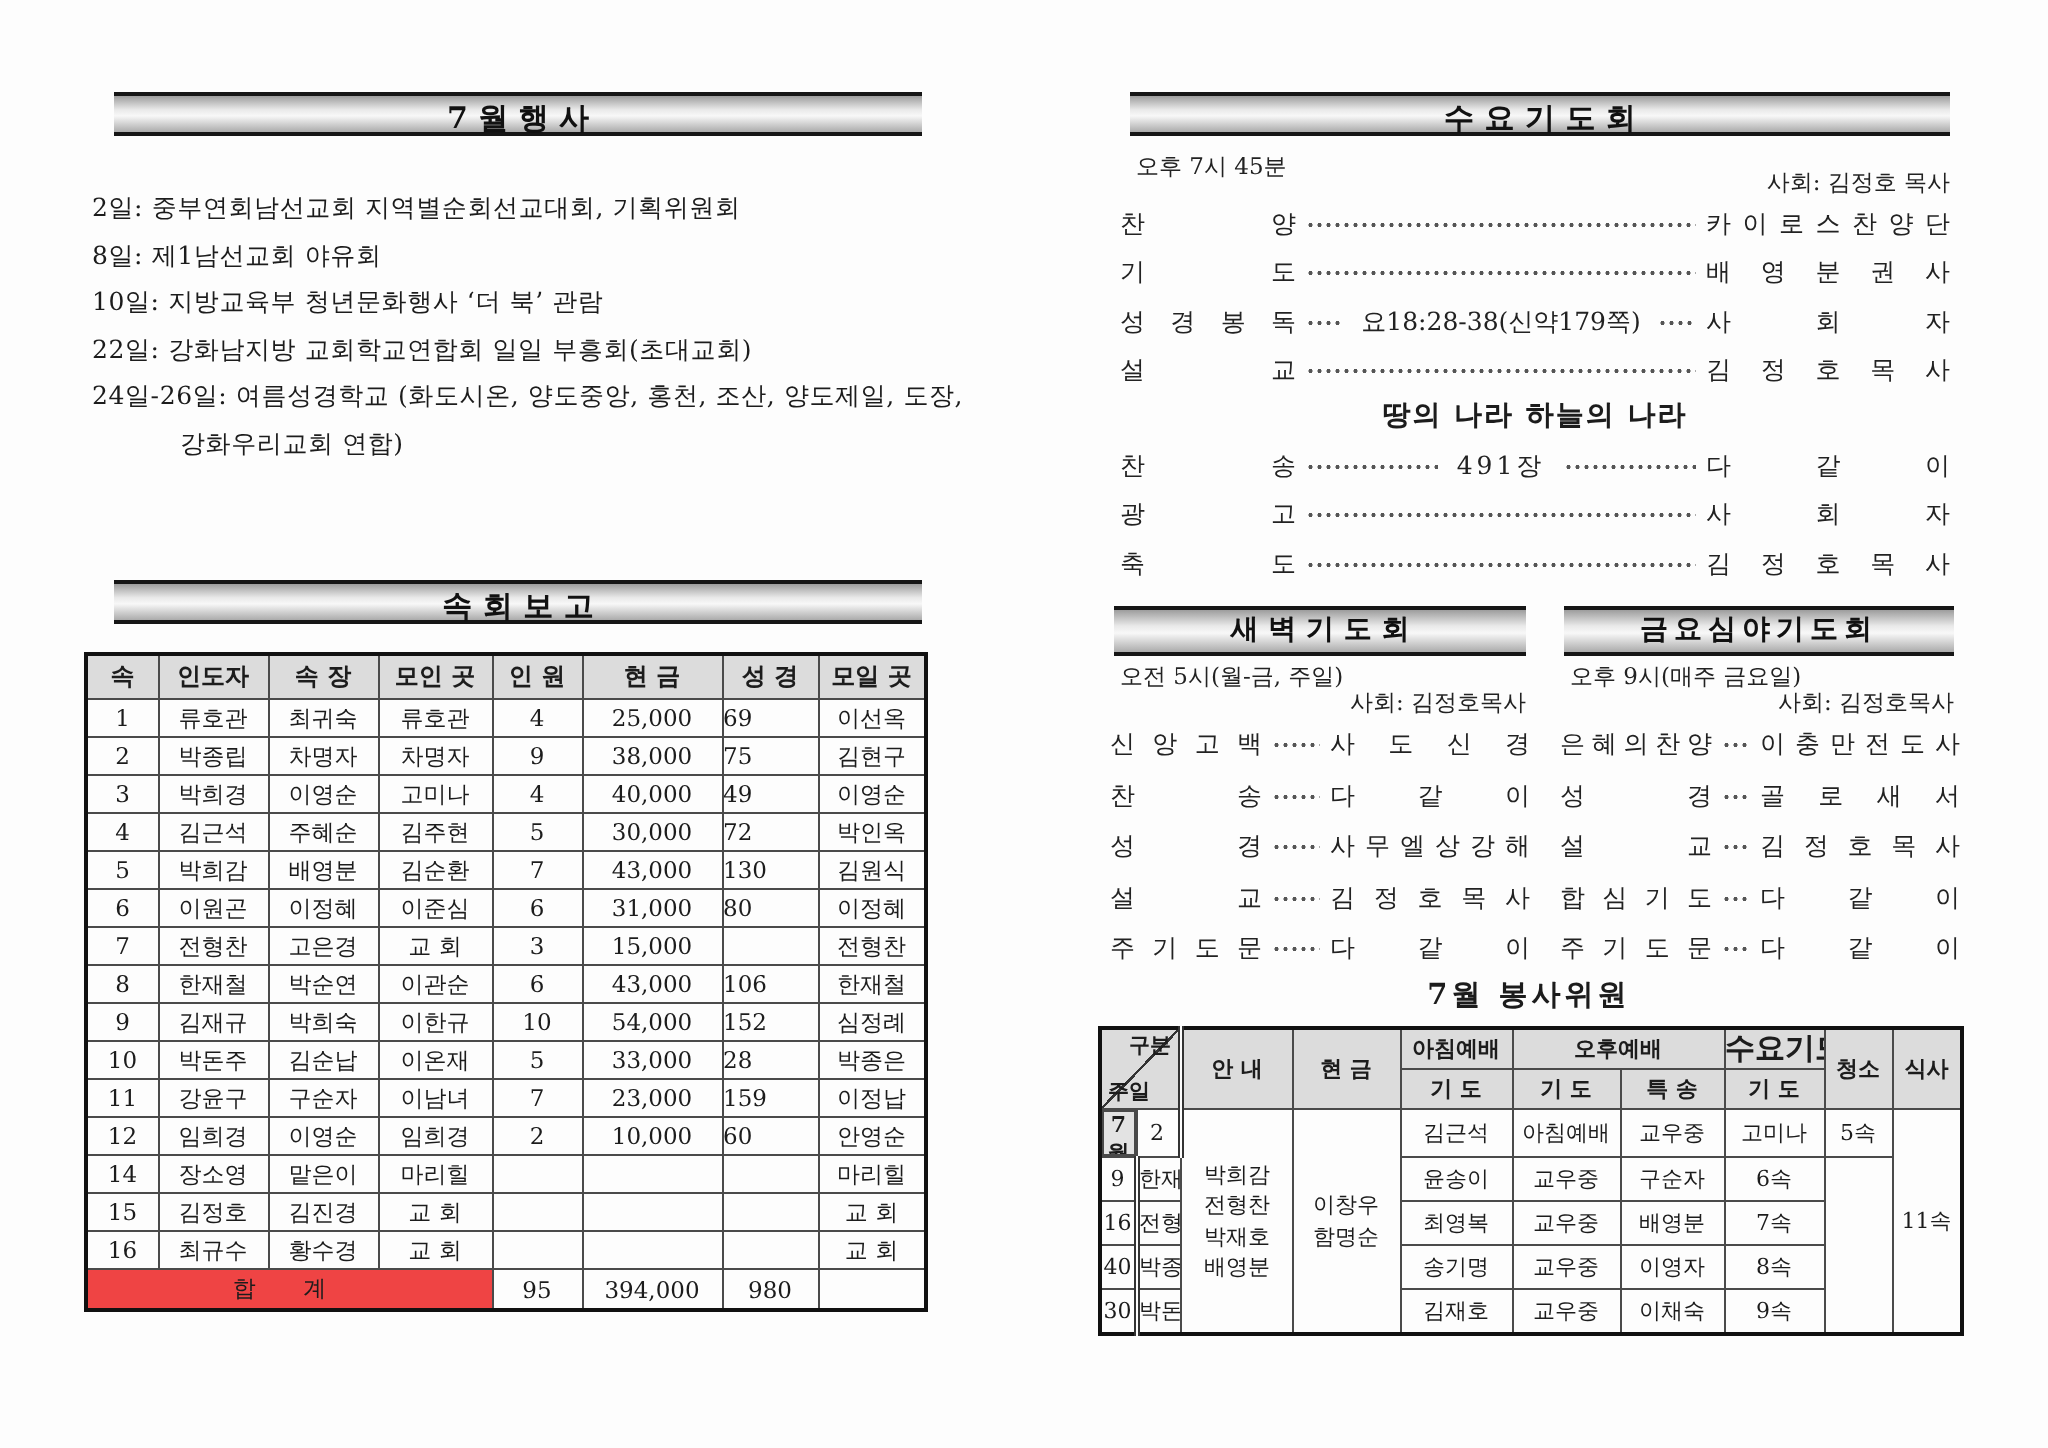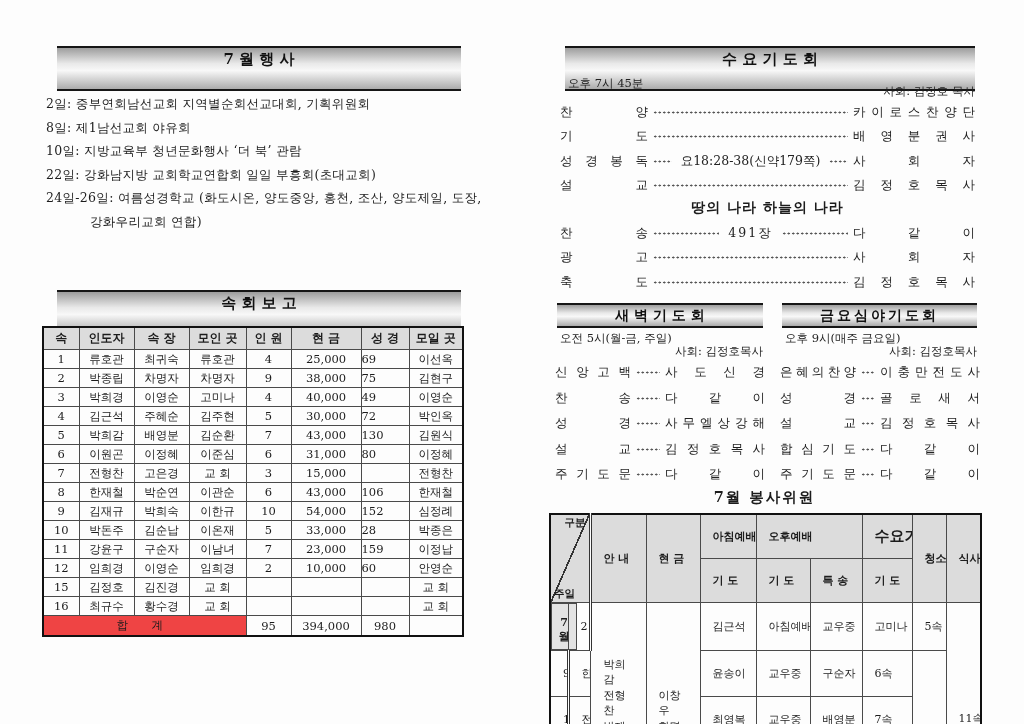--- a/index.html
+++ b/index.html
@@ -7,21 +7,21 @@
     width:1024px;height:724px;position:relative;overflow:hidden;
     background:#fdfdfd;color:#1c1c1c;
     font-family:"DejaVu Serif","Liberation Serif",serif;
   }
   .abs{position:absolute;box-sizing:border-box;}
   
   .titlebar{
     border-top:2px solid #161616;border-bottom:2px solid #161616;
     background:linear-gradient(180deg,#9d9d9d 0%,#e9e9e9 38%,#f8f8f8 55%,#ababab 100%);
     text-align:center;font-weight:bold;color:#111;
-    font-size:15px;line-height:23px;height:45px;
+    font-size:15px;line-height:23px;height:22px;
   }
   .titlebar.small{font-size:14px;line-height:21px;height:25px;}
   
   .event-line{height:23.5px;line-height:23.5px;font-size:12.5px;letter-spacing:.3px;white-space:nowrap;}
   .event-line.indent{padding-left:44px;}
   
   table{border-collapse:collapse;table-layout:fixed;}
   .rpt{width:420px;font-size:11.5px;border:2px solid #111;}
   .rpt td{border:1px solid #4a4a4a;text-align:center;padding:0;height:18px;white-space:nowrap;overflow:hidden;}
   .rpt tr.hdr td{background:#dcdcdc;font-weight:bold;font-size:12px;height:21px;}
@@ -37,21 +37,21 @@
   .leader{flex:1;align-self:center;height:9px;margin:0 5px;
     background-image:radial-gradient(circle,#555 .9px,transparent 1.15px);
     background-size:4.5px 9px;background-repeat:repeat-x;background-position:left center;}
   .prog-center{flex:none;padding:0 4px;white-space:nowrap;}
   .meta-time{font-size:11.5px;color:#222;}
   .meta-mod{font-size:11.5px;color:#222;text-align:right;}
   .sermon{font-weight:bold;font-size:14px;text-align:center;letter-spacing:1px;}
   
   .cmt-title{font-weight:bold;font-size:14.5px;text-align:center;letter-spacing:2px;}
   .cmt{width:431px;font-size:11px;border:2px solid #111;}
-  .cmt td{border:1px solid #4a4a4a;padding:12px;white-space:nowrap;overflow:hidden;height:21px;}
+  .cmt td{border:1px solid #4a4a4a;text-align:center;padding:0;white-space:nowrap;overflow:hidden;height:21px;}
   .cmt tr.h td{height:19px;}
   .cmt td.hd{background:#dcdcdc;font-weight:bold;}
   .cmt td.dbl{border-right:3px double #333;}
   .cmt td.month{background:#e3e3e3;font-weight:bold;}
   .cmt td.pre{white-space:pre-line;line-height:1.4;}
   .diagcell{position:relative;background-color:#dcdcdc;
     background-image:linear-gradient(to bottom right,transparent 48.8%,#333 48.8%,#333 51.2%,transparent 51.2%);}
   .diagcell .tr{position:absolute;top:1px;right:3px;font-size:10.5px;font-weight:bold;}
   .diagcell .bl{position:absolute;bottom:1px;left:3px;font-size:10.5px;font-weight:bold;}
   
@@ -214,20 +214,30 @@
         </tr>
     <tr>
           <td>12</td>
           <td>임희경</td>
           <td>이영순</td>
           <td>임희경</td>
           <td>2</td>
           <td>10,000</td>
           <td class="bib">60</td>
           <td>안영순</td>
+        </tr>
+    <tr>
+          <td>14</td>
+          <td>장소영</td>
+          <td>맡은이</td>
+          <td>마리힐</td>
+          <td></td>
+          <td></td>
+          <td class="bib"></td>
+          <td>마리힐</td>
         </tr>
     <tr>
           <td>15</td>
           <td>김정호</td>
           <td>김진경</td>
           <td>교  회</td>
           <td></td>
           <td></td>
           <td class="bib"></td>
           <td>교  회</td>

